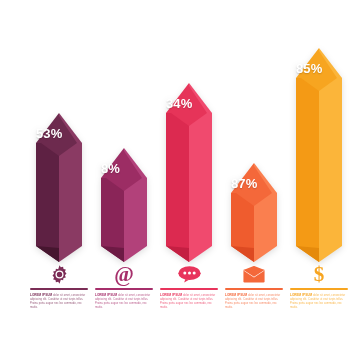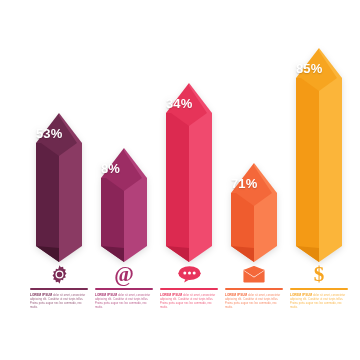--- a/index.html
+++ b/index.html
@@ -191,21 +191,21 @@
       <div class="pillar-wrap" style="top: 163px; height: 99px;">
         <div class="pillar">
           <svg viewBox="0 0 46 99" preserveAspectRatio="none">
             <polygon points="0,30 23,30 23,99 0,83" fill="#ef5c2e"></polygon>
             <polygon points="23,30 46,30 46,83 23,99" fill="#fa7f4f"></polygon>
             <polygon points="0,30 23,0 23,30" fill="#f4683a"></polygon>
             <polygon points="23,0 46,30 23,30" fill="#fa7f4f"></polygon>
             <polygon points="23,3 41,30 23,43 5,30" fill="#f4683a"></polygon>
             <polygon points="23,85 23,99 0,83" fill="#dd4a22"></polygon>
           </svg>
-          <div class="pct-label" style="top: 13px;">71%</div>
+          <div class="pct-label" style="top: 13px;">87%</div>
         </div>
       </div>
       <div class="icon-slot">
         <svg width="22" height="17" viewBox="0 0 26 20">
          <rect x="0.5" y="4" width="25" height="15.5" rx="1.4" fill="#f4683a"></rect>
          <path d="M0.5 5.2L13 13.4 25.5 5.2V4H0.5z" fill="#ffffff"></path>
          <path d="M0.5 4.6L13 12.6 25.5 4.6 13 -0.2z" fill="#f4683a"></path>
        </svg>
       </div>
       <div class="text-block">

